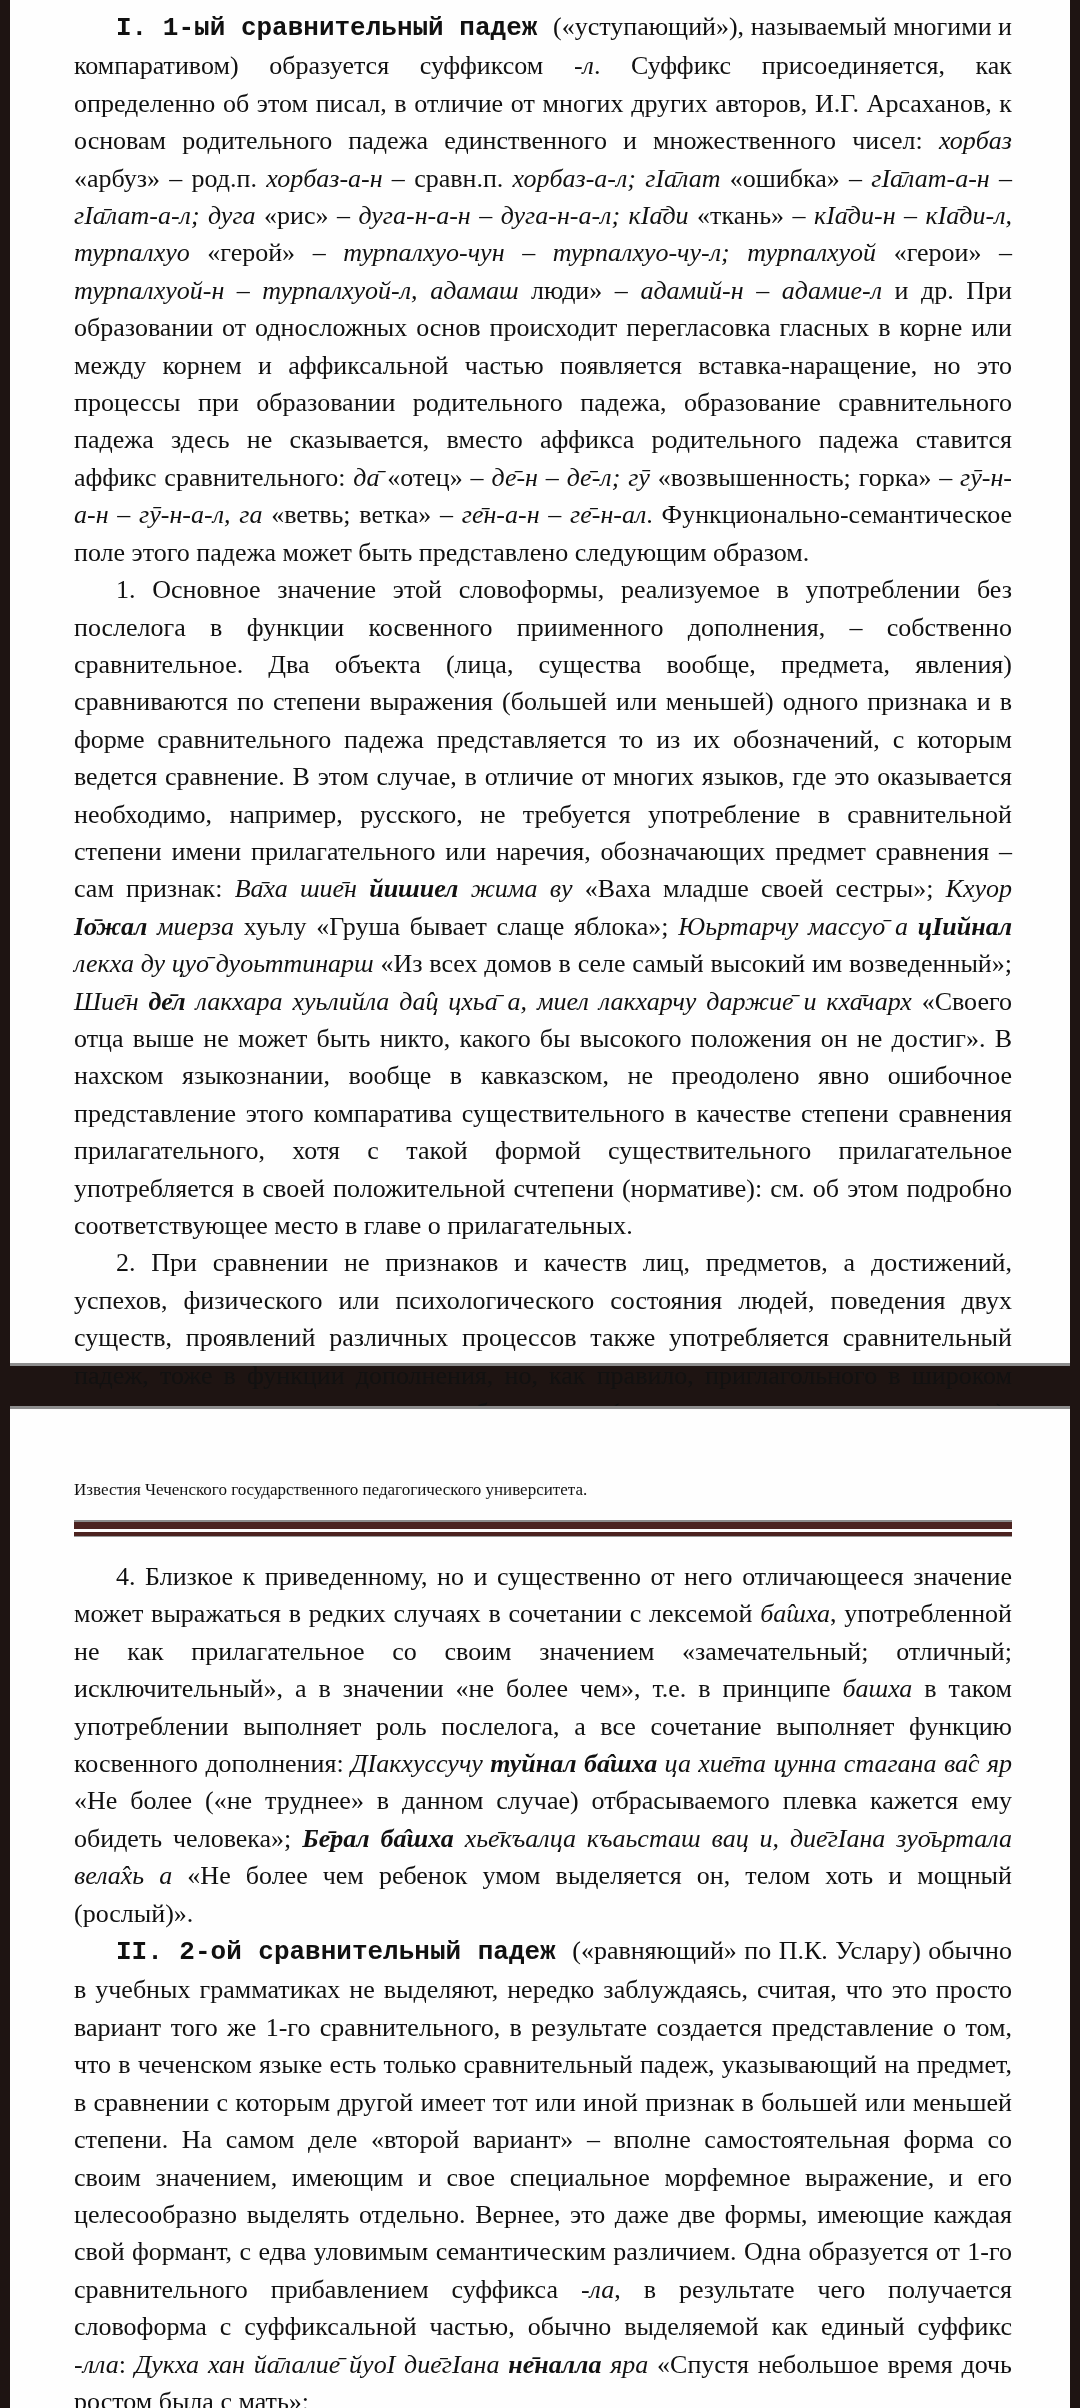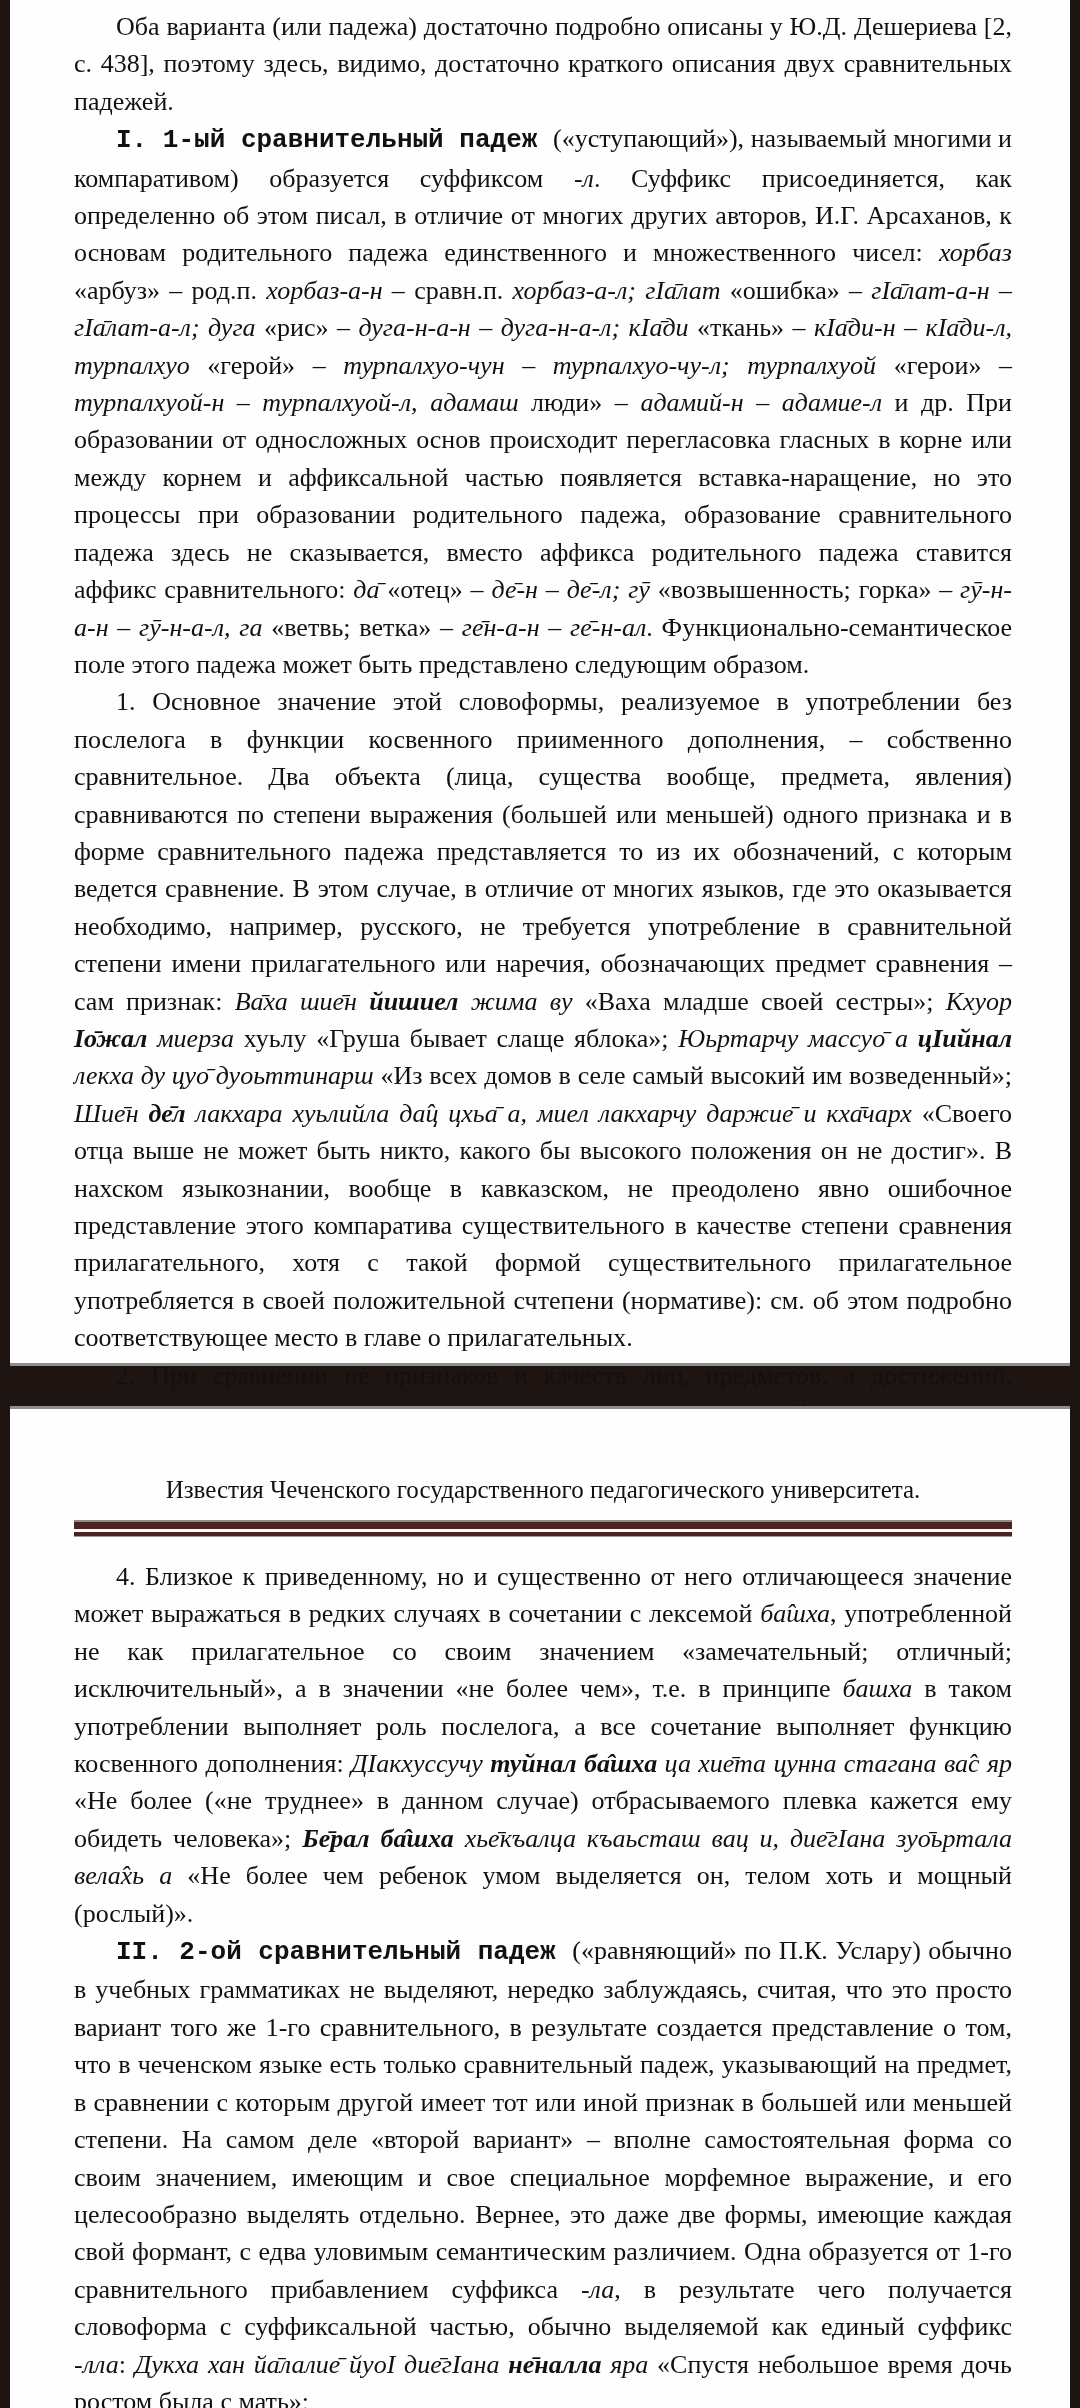--- a/index.html
+++ b/index.html
@@ -40,22 +40,22 @@
   }
   span.i  { font-style: italic; }
   span.b  { font-weight: bold; font-family: Liberation Mono, monospace; }
   span.bi { font-weight: bold; font-style: italic; }
   .page-number {
     margin-top: 42px;
     text-align: center;
     font-size: 27px;
   }
   .journal-header {
-    text-align: center;
-    font-size: 25px;
+    text-align: left;
+    font-size: 17px;
     line-height: 34px;
   }
   .header-rule-thick {
     height: 7px;
     background: #4c2320;
     border-top: 2px solid #8d8d8d;
     margin-top: 13px;
   }
   .header-rule-thin {
     height: 4px;
@@ -63,21 +63,20 @@
     border-bottom: 1px solid #9a9a9a;
     margin-top: 3px;
   }
   #page2 .body-text { margin-top: 21px; }
 </style>
 </head>
 <body>
 
 <div class="page" id="page1">
   <div class="body-text">
-    <p><span>Оба варианта (или падежа) достаточно подробно описаны у Ю.Д. Дешериева [2, с. 438], поэтому здесь, видимо, достаточно краткого описания двух сравнительных падежей.</span></p>
     <p><span class="b">I. 1-ый сравнительный падеж </span><span>(«уступающий»), называемый многими и компаративом) образуется суффиксом </span><span class="i">-л</span><span>. Суффикс присоединяется, как определенно об этом писал, в отличие от многих других авторов, И.Г. Арсаханов, к основам родительного падежа единственного и множественного чисел: </span><span class="i">хорбаз</span><span> «арбуз» – род.п. </span><span class="i">хорбаз-а-н</span><span> – сравн.п. </span><span class="i">хорбаз-а-л; гIа̄лат</span><span> «ошибка» – </span><span class="i">гIа̄лат-а-н – гIа̄лат-а-л; дуга</span><span> «рис» – </span><span class="i">дуга-н-а-н – дуга-н-а-л; кIа̄ди</span><span> «ткань» – </span><span class="i">кIа̄ди-н – кIа̄ди-л, турпалхуо</span><span> «герой» – </span><span class="i">турпалхуо-чун – турпалхуо-чу-л; турпалхуой</span><span> «герои» – </span><span class="i">турпалхуой-н – турпалхуой-л, адамаш</span><span> люди» – </span><span class="i">адамий-н – адамие-л</span><span> и др. При образовании от односложных основ происходит перегласовка гласных в корне или между корнем и аффиксальной частью появляется вставка-наращение, но это процессы при образовании родительного падежа, образование сравнительного падежа здесь не сказывается, вместо аффикса родительного падежа ставится аффикс сравнительного: </span><span class="i">да̄</span><span> «отец» – </span><span class="i">де̄-н – де̄-л; гӯ</span><span> «возвышенность; горка» – </span><span class="i">гӯ-н-а-н – гӯ-н-а-л, га</span><span> «ветвь; ветка» – </span><span class="i">ге̄н-а-н – ге̄-н-ал</span><span>. Функционально-семантическое поле этого падежа может быть представлено следующим образом.</span></p>
     <p><span>1. Основное значение этой словоформы, реализуемое в употреблении без послелога в функции косвенного приименного дополнения, – собственно сравнительное. Два объекта (лица, существа вообще, предмета, явления) сравниваются по степени выражения (большей или меньшей) одного признака и в форме сравнительного падежа представляется то из их обозначений, с которым ведется сравнение. В этом случае, в отличие от многих языков, где это оказывается необходимо, например, русского, не требуется употребление в сравнительной степени имени прилагательного или наречия, обозначающих предмет сравнения – сам признак: </span><span class="i">Ва̄ха шие̄н </span><span class="bi">йишиел</span><span class="i"> жима ву</span><span> «Ваха младше своей сестры»; </span><span class="i">Кхуор </span><span class="bi">Iо̄жал</span><span class="i"> миерза</span><span> хуьлу «Груша бывает слаще яблока»; </span><span class="i">Юьртарчу массуо̄ а </span><span class="bi">цIийнал</span><span class="i"> лекха ду цуо̄ дуоьттинарш</span><span> «Из всех домов в селе самый высокий им возведенный»; </span><span class="i">Шие̄н </span><span class="bi">де̄л</span><span class="i"> лакхара хуьлийла да̂ц цхьа̄ а, миел лакхарчу даржие̄ и кха̄чарх</span><span> «Своего отца выше не может быть никто, какого бы высокого положения он не достиг». В нахском языкознании, вообще в кавказском, не преодолено явно ошибочное представление этого компаратива существительного в качестве степени сравнения прилагательного, хотя с такой формой существительного прилагательное употребляется в своей положительной счтепени (нормативе): см. об этом подробно соответствующее место в главе о прилагательных.</span></p>
     <p><span>2. При сравнении не признаков и качеств лиц, предметов, а достижений, успехов, физического или психологического состояния людей, поведения двух существ, проявлений различных процессов также употребляется сравнительный падеж, тоже в функции дополнения, но, как правило, приглагольного в широком смысле, включая и отглагольные образования (причастие, деепричастие, масдар): </span><span class="i">Даьллачу </span><span class="bi">девнал</span><span class="i"> а чIо̄гIа цуьнан сагатдуо̄ра цхьа̄ а и дижуо̄ гIуоьртина цахиларуо̄</span><span> «Больше, чем случившийся конфликт его беспокоило то, что никто не попытался его погасить»; </span><span class="i">Дайначу </span><span class="bi">а̂хчанал</span><span class="i"> а цуьнан сагатдуо̄ра и шие̄нча̄рна юкъа̂хь лаха дие̄заруо̄</span><span> «Больше, чем утерянные деньги, его беспокоила необходимость их искать среди своих»; </span><span class="i">Массуо̄ а </span><span class="bi">ге̄зариел</span><span class="i"> майраяьллие̄ра ши бутт хьа̂лха дуьниен тIе яьлла буьхьиг</span><span> «Из всех коз больше всех расхрабрился родившийся на свет два месяца назад козленок».</span></p>
     <p><span>3. 1-ый сравнительный падеж выражает и значение объектов (лиц, вообще живых существ, предметов, веществ), понятий, за исключением которых существуют, действуют и т.д. и другой (другие). Это употребление сравнительного падежа в значении «кроме», «за исключением» в случае его употребления с послелогом </span><span class="i">сов</span><span> «сверх; кроме; помимо»: </span><span class="bi">Туьйраниел</span><span class="i"> сов кхин дийца хIума дац тие̄хьа хьа̂н?</span><span> «Кроме (помимо, за исключением) сказок неужели тебе больше нечего рассказывать?»; </span><span class="bi">Студентиел</span><span class="i"> сов аудитори чуохь хьие̄хархуой болуш санна хие̄тара</span><span> «Казалось, что в аудитории преподавателей больше, чем студентов».</span></p>
   </div>
   <div class="page-number">81</div>
 </div>
 
 <div class="page" id="page2">
   <div class="journal-header">

